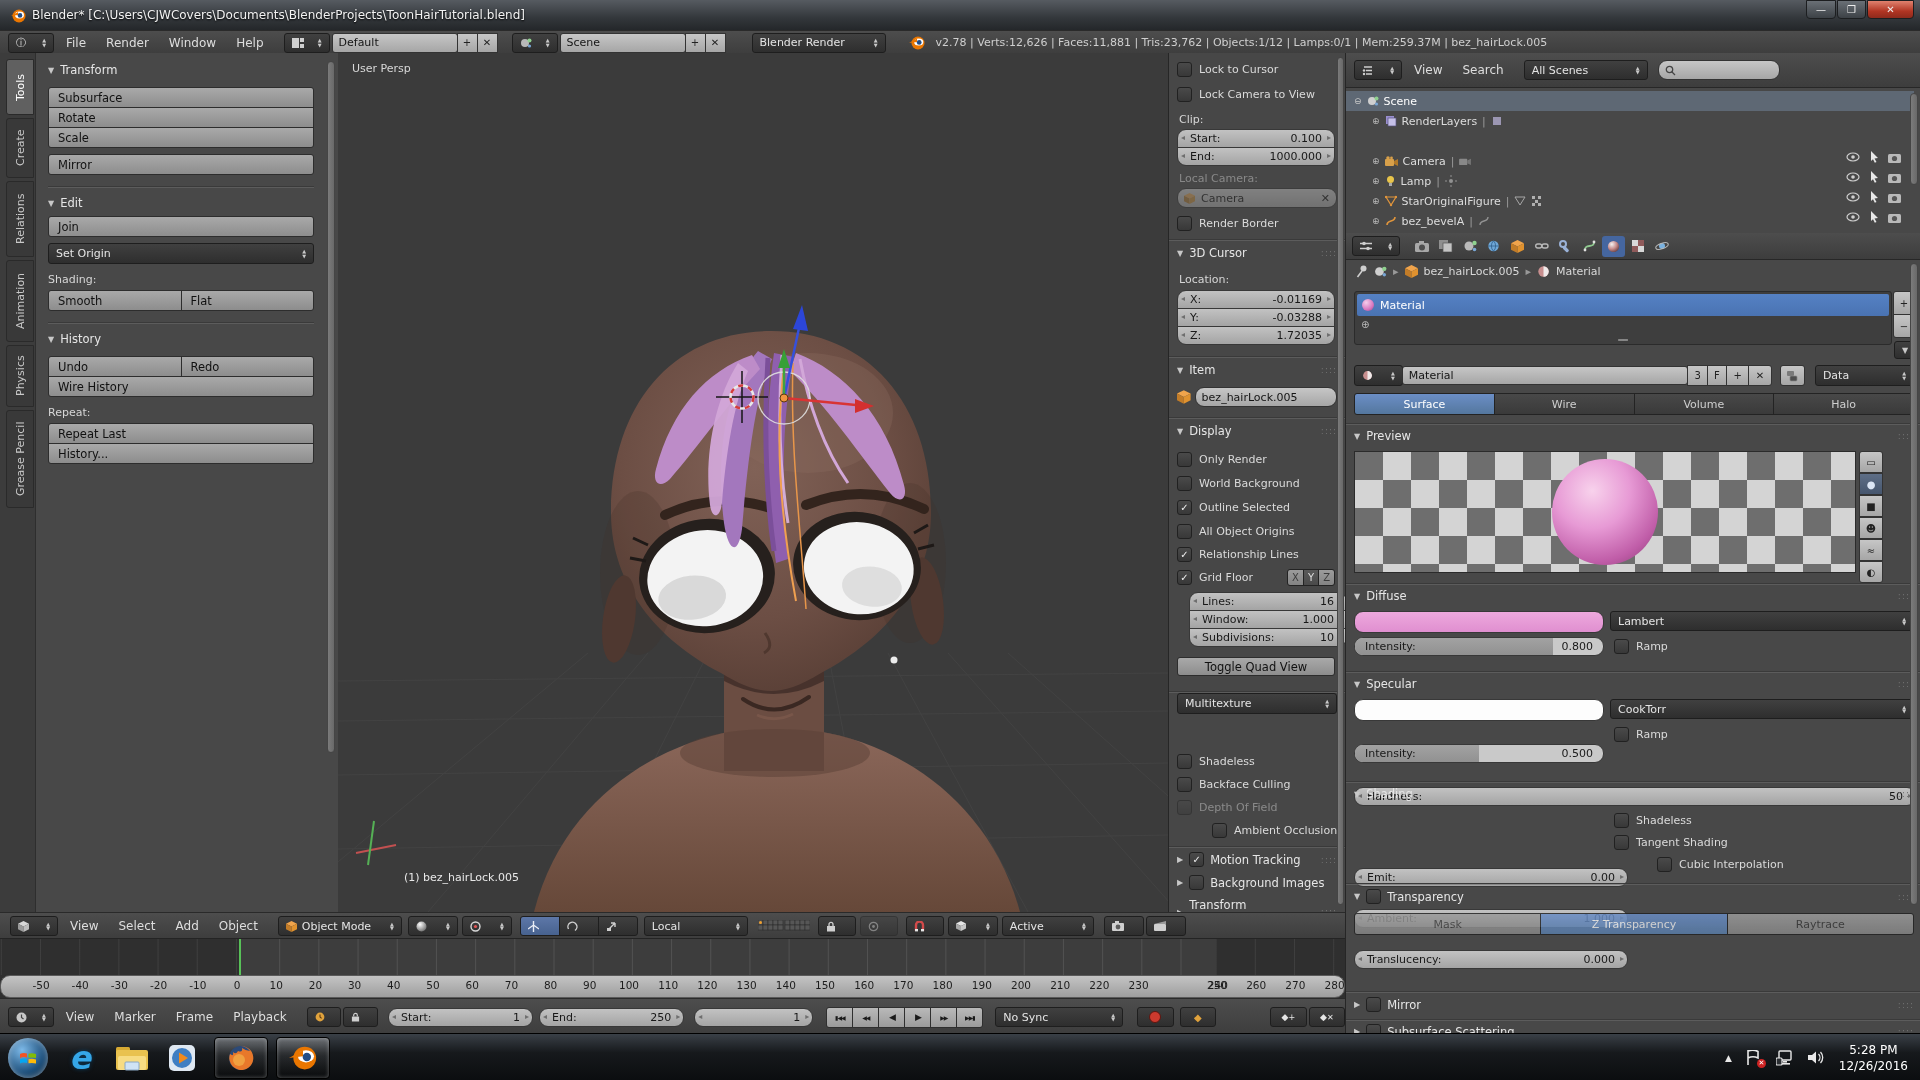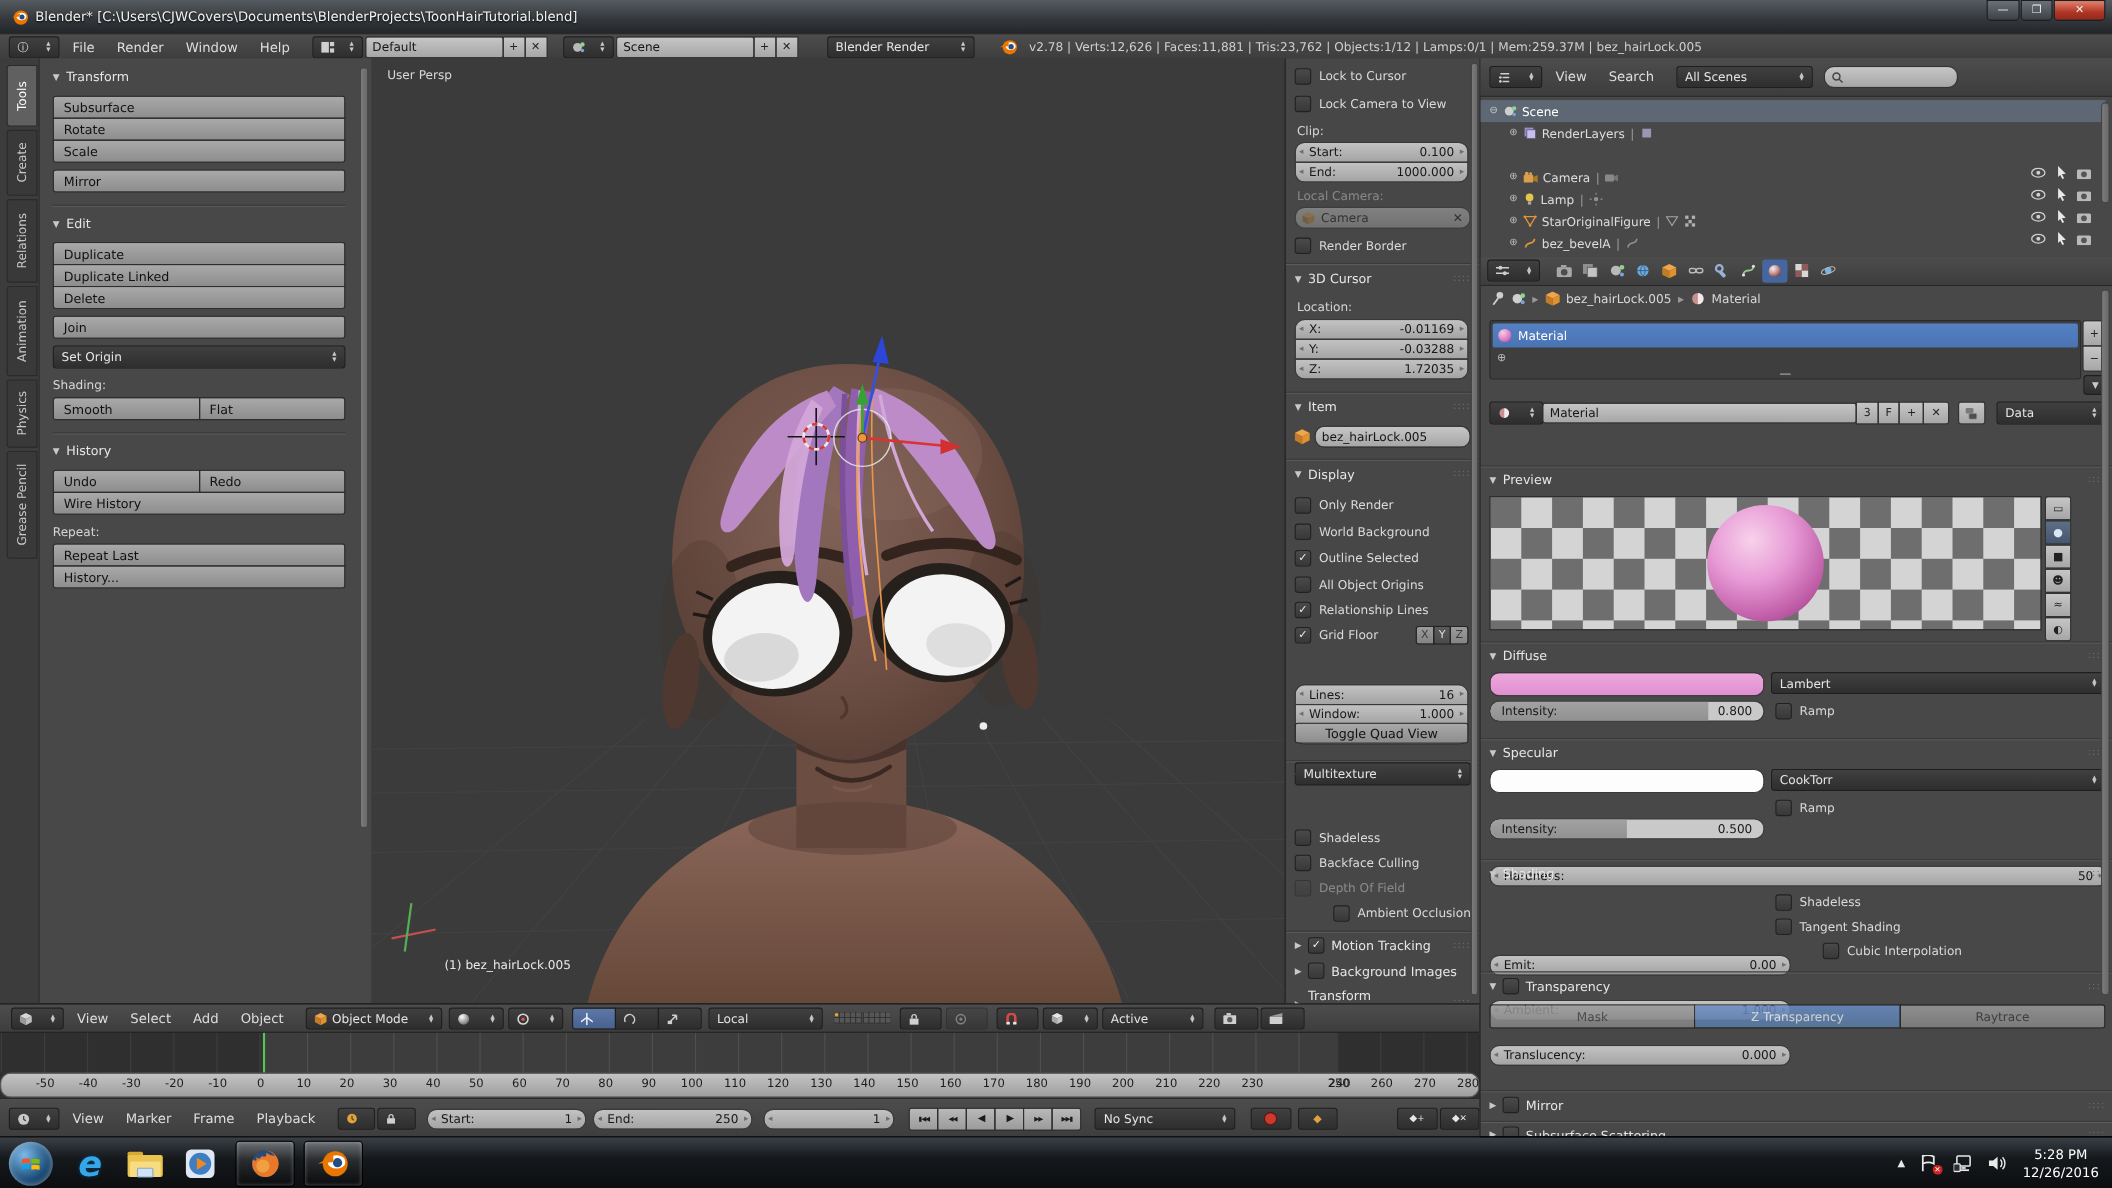--- a/index.html
+++ b/index.html
@@ -142,25 +142,20 @@
       <div class="btn">Subsurface</div>
       <div class="btn">Rotate</div>
       <div class="btn">Scale</div>
     </div>
     <div class="btn" style="margin-top:6px;">Mirror</div>
     <div class="sep" style="margin:11px 0 9px 0;"></div>
     <div class="phdr">
         <span class="tri">▼</span>
         <span>Edit</span>
       </div>
-    <div class="grpv" style="margin-top:10px;">
-      <div class="btn">Duplicate</div>
-      <div class="btn">Duplicate Linked</div>
-      <div class="btn">Delete</div>
-    </div>
     <div class="btn" style="margin-top:6px;">Join</div>
     <div class="menu-dark" style="margin-top:6px;height:19px;">
         <span>Set Origin</span>
         <span class="updown"></span>
       </div>
     <div class="lbl" style="margin-top:9px;">Shading:</div>
     <div class="grph" style="margin-top:4px;">
       <div class="btn">Smooth</div>
       <div class="btn">Flat</div>
     </div>
@@ -518,21 +513,21 @@
       <span class="chk">
         <span>✓</span>
       </span>
       <span>Grid Floor</span>
     </div>
   <div class="abs seg light" style="left:118px;top:516px;width:48px;height:15px;font-size:10px;">
     <div style="height:15px;">X</div>
     <div style="height:15px;background:linear-gradient(#5a5a5a,#4a4a4a);color:#ddd;">Y</div>
     <div style="height:15px;">Z</div>
   </div>
-  <div class="abs grpn" style="left:8px;top:539px;width:158px;margin-top:30px;">
+  <div class="abs grpn" style="left:20px;top:539px;width:158px;">
     <div class="num">
         <span>Lines:</span>
         <span>16</span>
       </div>
     <div class="num">
         <span>Window:</span>
         <span>1.000</span>
       </div>
     <div class="num">
         <span>Subdivisions:</span>
@@ -1004,20 +999,26 @@
           <rect x="1" y="1" width="7" height="5" rx="1" fill="#7a7a7a"></rect>
           <rect x="4" y="6" width="7" height="5" rx="1" fill="#4e4e4e" stroke="#888" stroke-width="0.7"></rect>
         </svg>
       </div>
     <div class="menu-dark" style="width:86px;height:19px;margin-left:10px;">
         <span>Data</span>
         <span class="updown"></span>
       </div>
   </div>
 
+  <div class="abs seg" style="left:8px;top:160px;width:560px;">
+    <div class="on">Surface</div>
+    <div>Wire</div>
+    <div>Volume</div>
+    <div>Halo</div>
+  </div>
 
   <div class="abs sep" style="left:0;top:190px;width:575px;"></div>
   <div class="abs phdr" style="left:8px;top:196px;width:560px;">
       <span class="tri">▼</span>
       <span>Preview</span>
       <span class="dots">::::</span>
     </div>
   <div class="abs" style="left:8px;top:218px;width:500px;height:120px;border:1px solid #2b2b2b;background:repeating-conic-gradient(#d4d4d4 0% 25%, #6e6e6e 0% 50%);background-size:56px 56px;overflow:hidden;">
     <div style="position:absolute;left:50%;top:50%;transform:translate(-50%,-50%);width:106px;height:106px;border-radius:50%;background:radial-gradient(circle at 38% 30%,#f8d2ec,#e79ad5 38%,#c05da8 72%,#83386e 100%);"></div>
   </div>

